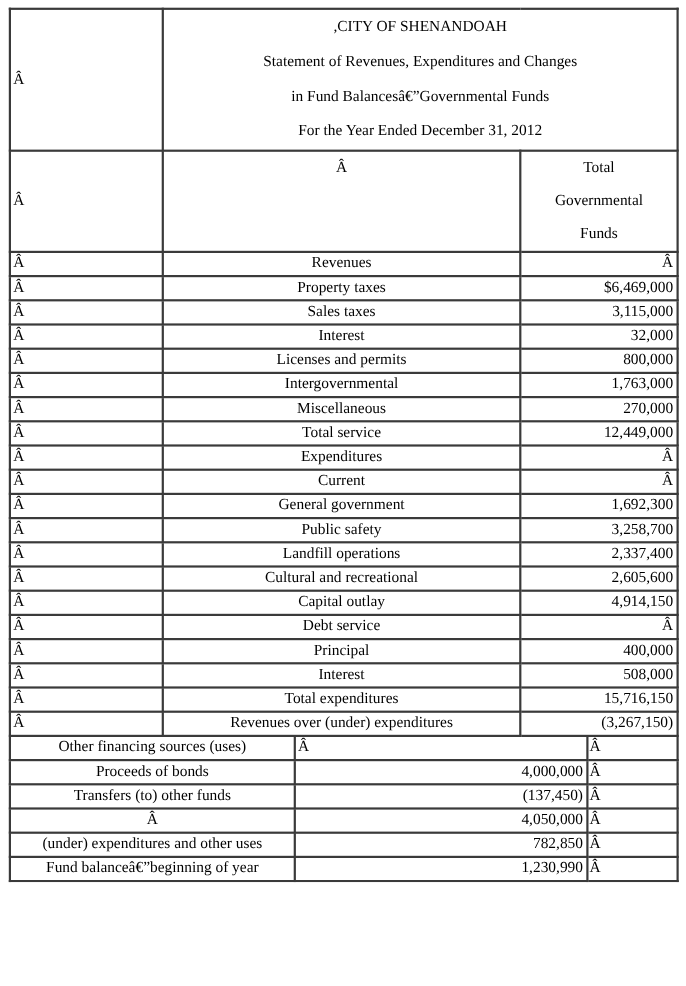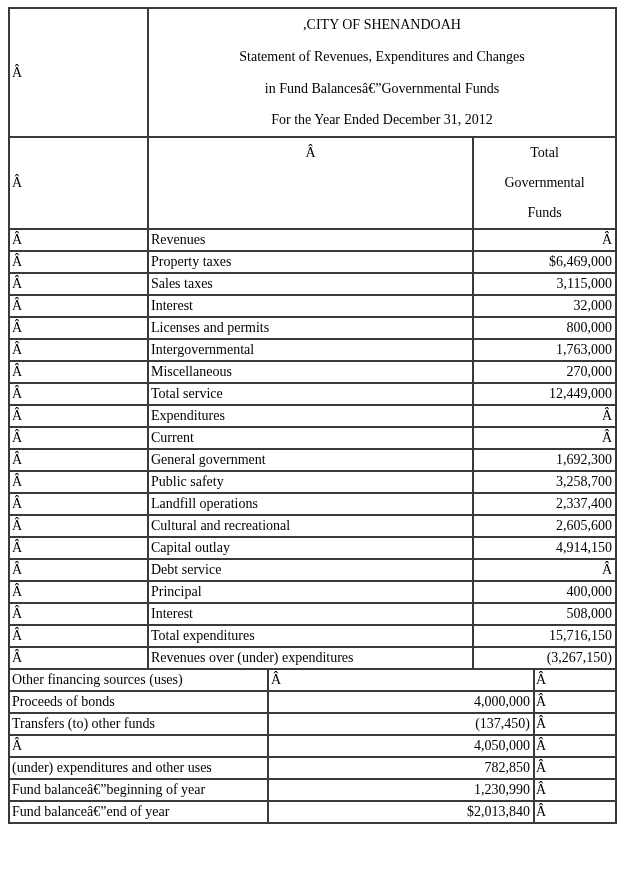--- a/index.html
+++ b/index.html
@@ -52,21 +52,21 @@
   }
   td.hdr2-total {
     text-align: center;
     vertical-align: top;
     padding: 0;
   }
   .hdr2-line { line-height: 30px; }
   td.hdr2-left { vertical-align: middle; text-align: left; }
   
   td.blank-col { text-align: left; }
-  td.label-col { text-align: left; }
+  td.label-col { text-align: center; }
   td.value-col { text-align: right; padding-right: 3px; }
   td.value-left { text-align: left; padding-left: 2px; }
   td.tail-col { text-align: left; padding-left: 1px; }
   
   table.t2 tr.first td { border-top: none; }
 </style>
 </head>
 <body>
 
 <div class="doc">
@@ -233,21 +233,16 @@
     <tr>
           <td class="label-col">(under) expenditures and other uses</td>
           <td class="value-col">782,850</td>
           <td class="tail-col">Â</td>
         </tr>
     <tr>
           <td class="label-col">Fund balanceâ€”beginning of year</td>
           <td class="value-col">1,230,990</td>
           <td class="tail-col">Â</td>
         </tr>
-    <tr>
-          <td class="label-col">Fund balanceâ€”end of year</td>
-          <td class="value-col">$2,013,840</td>
-          <td class="tail-col">Â</td>
-        </tr>
   </tbody>
     </table>
 
 </div>
 
 </body></html>

